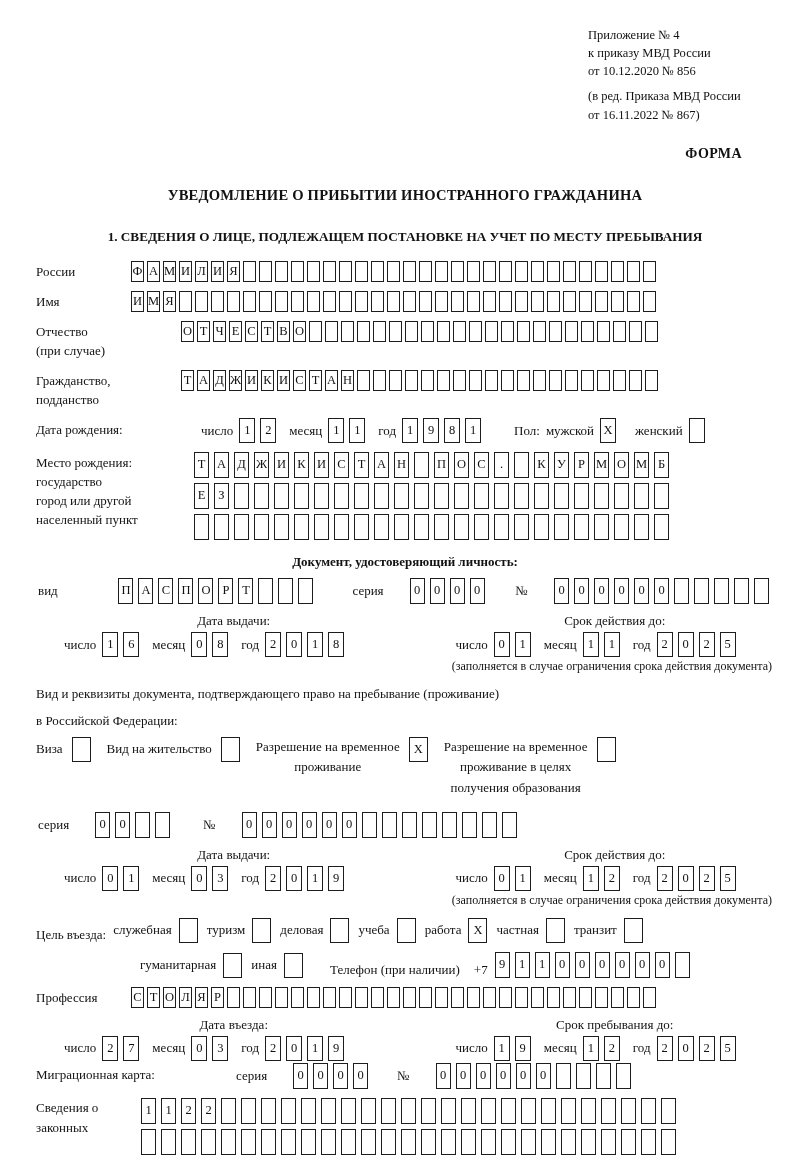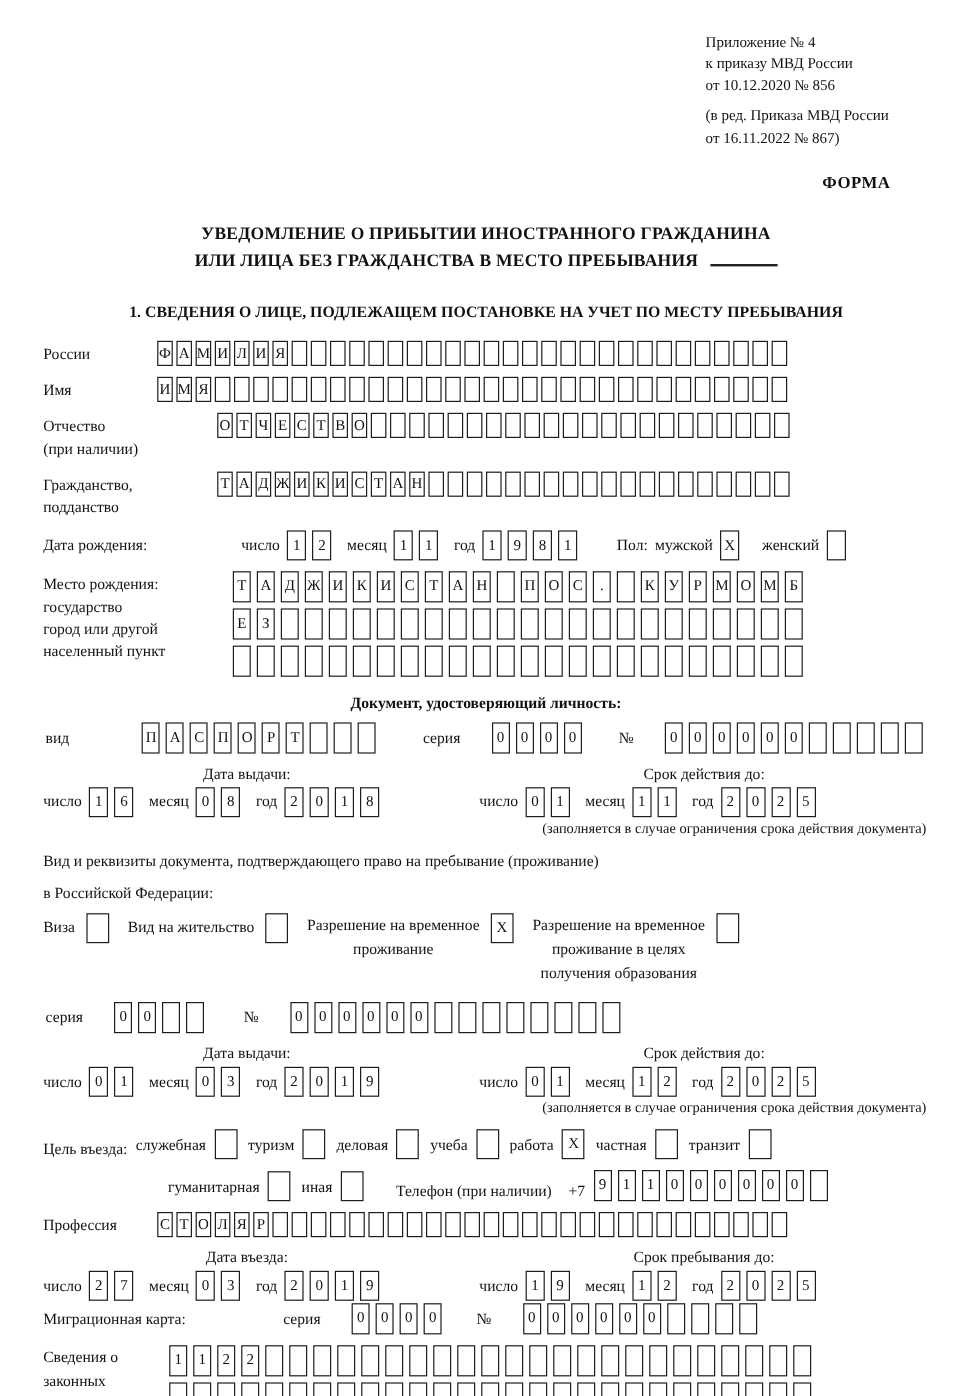--- a/index.html
+++ b/index.html
@@ -35,21 +35,21 @@
   .cells-md .cell { width: 15px; height: 26px; line-height: 23px; margin-right: 5px; }
   .cells-date .cell { width: 16px; height: 25px; line-height: 22px; margin-right: 5px; }
   .cells-cb .cell { width: 19px; height: 25px; line-height: 22px; margin-right: 0; }
   .gridrows .cells { margin-bottom: 5px; }
 
   
   .subhead { text-align: center; font-weight: bold; font-size: 13px; margin: 4px 0 8px; }
 
   
   .dates { display: flex; margin-bottom: 2px; }
-  .datecol { flex: 0 0 46%; }
+  .datecol { flex: 0 0 46%; margin-left: 28px; }
   .datecol.rightcol { flex: 1; padding-left: 24px; }
   .date-title { text-align: center; font-size: 13px; margin-bottom: 3px; }
   .dg { display: flex; align-items: center; }
   .dg .dg-lbl { margin: 0 6px 0 0; }
   .dg .cells { margin-right: 8px; }
   .restrict { text-align: right; font-size: 12px; margin: 1px 2px 10px 0; }
 
   .plain-line { margin-bottom: 7px; line-height: 1.5; }
 
   
@@ -81,21 +81,20 @@
     <div>к приказу МВД России</div>
     <div>от 10.12.2020 № 856</div>
     <div class="rev">(в ред. Приказа МВД России</div>
     <div>от 16.11.2022 № 867)</div>
   </div>
 
   <div class="form-label">ФОРМА</div>
 
   <div class="title">
     <div>УВЕДОМЛЕНИЕ О ПРИБЫТИИ ИНОСТРАННОГО ГРАЖДАНИНА</div>
-    <div><span>ИЛИ ЛИЦА БЕЗ ГРАЖДАНСТВА В МЕСТО ПРЕБЫВАНИЯ</span><span class="blank"></span></div>
   </div>
 
   <div class="sec">1. СВЕДЕНИЯ О ЛИЦЕ, ПОДЛЕЖАЩЕМ ПОСТАНОВКЕ НА УЧЕТ ПО МЕСТУ ПРЕБЫВАНИЯ</div>
 
   <div class="frm">
 
     <div class="row">
       <span class="lbl w95">России</span>
       <span class="cells">
           <span class="cell">Ф</span>
@@ -169,21 +168,21 @@
           <span class="cell"></span>
           <span class="cell"></span>
           <span class="cell"></span>
           <span class="cell"></span>
         </span>
     </div>
 
     <div class="row">
       <span class="lbl w145">
         <div>Отчество</div>
-        <div>(при наличии)</div>
+        <div>(при случае)</div>
       </span>
       <span class="cells">
           <span class="cell">О</span>
           <span class="cell">Т</span>
           <span class="cell">Ч</span>
           <span class="cell">Е</span>
           <span class="cell">С</span>
           <span class="cell">Т</span>
           <span class="cell">В</span>
           <span class="cell">О</span>

